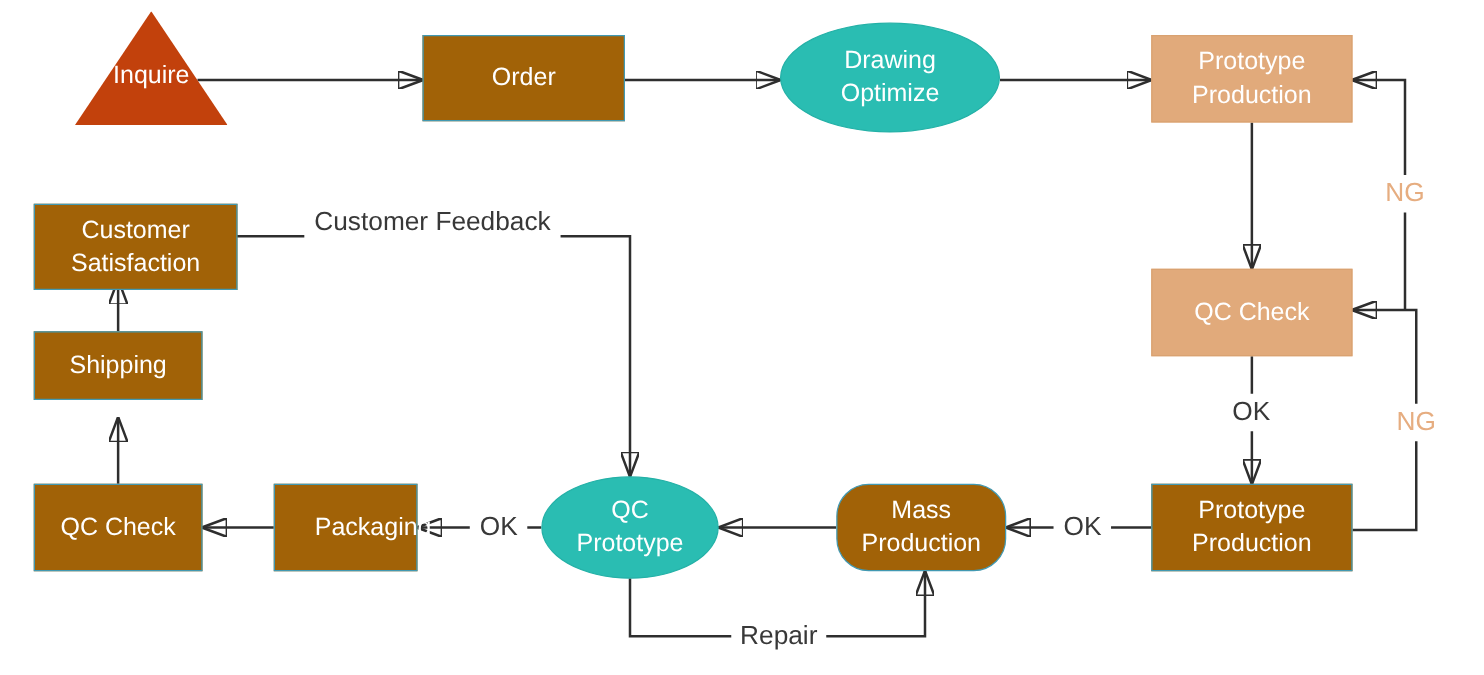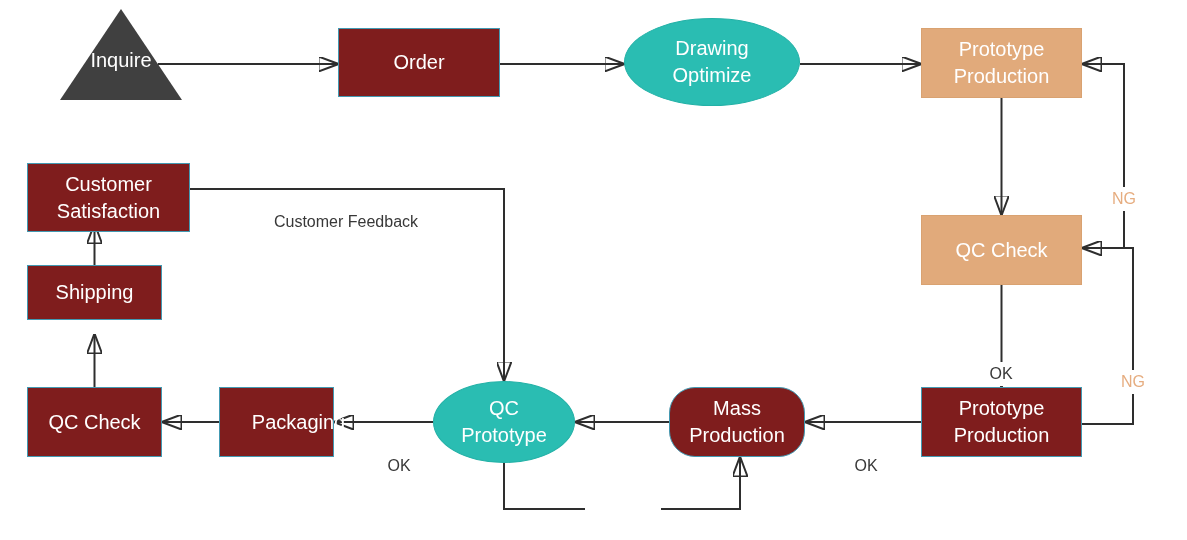--- a/index.html
+++ b/index.html
@@ -31,43 +31,42 @@
     display: flex;
     align-items: center;
     justify-content: center;
     text-align: center;
     color: #ffffff;
     font-size: 20px;
     line-height: 27px;
   }
   .node .node-label { display: flex; flex-direction: column; }
 
-  .blue   { background: #7f1d1d; border: 1px solid #4299b2; }
+  .blue   { background: #a16207; border: 1px solid #4299b2; }
   .orange { background: #e1aa7b; border: 1px solid #d9a271; }
   .teal   { background: #2abdb2; border: 1px solid #24b1a7; }
 
   .ellipse { border-radius: 50%; }
 
   .triangle {
-    background: #404040;
+    background: #c2410c;
     border: none;
     clip-path: polygon(50% 0%, 0% 100%, 100% 100%);
     align-items: flex-end;
     padding-bottom: 26px;
   }
 
   .edge-label {
     position: absolute;
     transform: translate(-50%, -50%);
     background: #ffffff;
     color: #383838;
-    font-size: 16px;
+    font-size: 21px;
     white-space: nowrap;
     padding: 1px 8px;
-    margin-top: 44px;
   }
   .edge-label.vertical-break { padding: 3px 5px; }
   .edge-label.ng { color: #e6ad80; }
 </style>
 </head>
 <body>
 
 <div class="diagram">
 
   <svg class="connector-layer" viewBox="0 0 1187 540" xmlns="http://www.w3.org/2000/svg">

